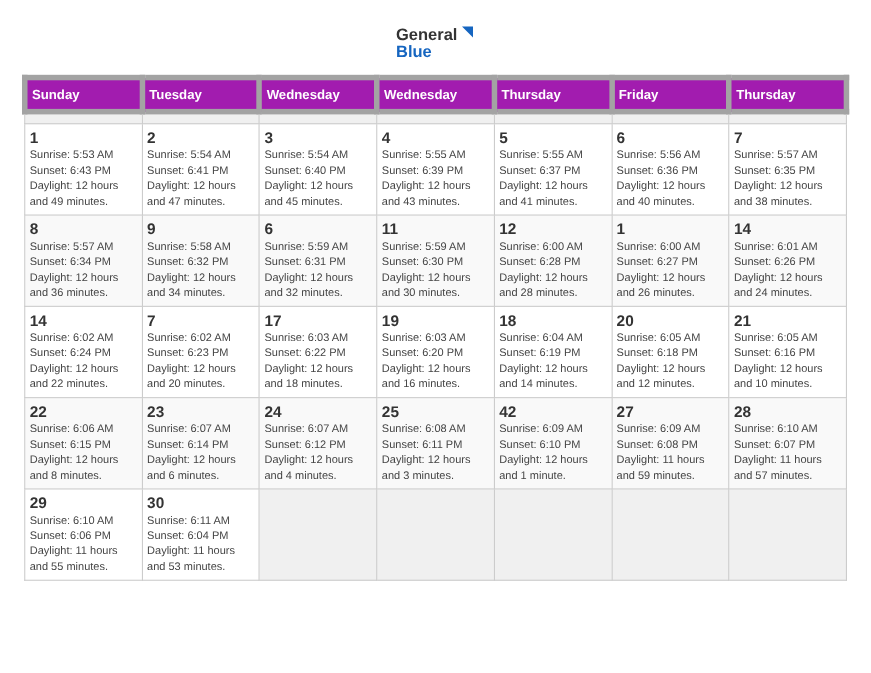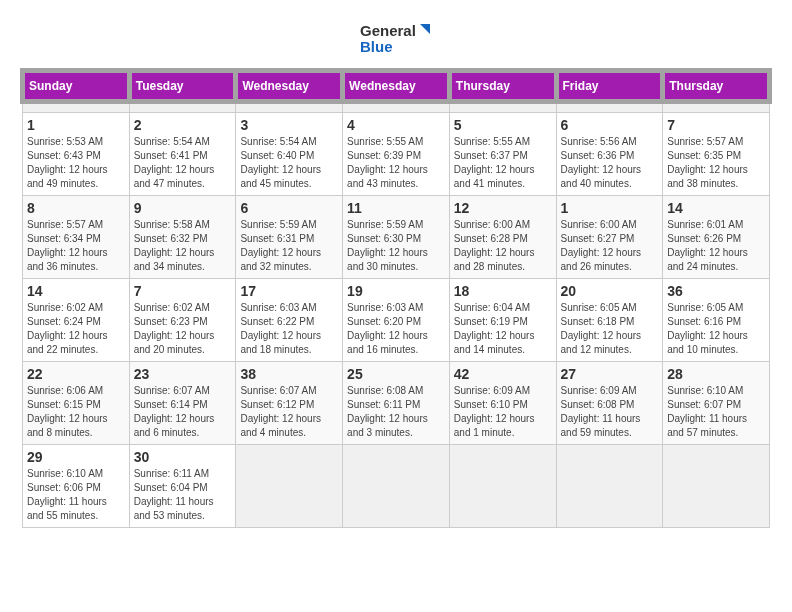--- a/index.html
+++ b/index.html
@@ -196,35 +196,35 @@
         </td>
         <td>
           <span class="day-num">18</span>
           <div class="day-detail">Sunrise: 6:04 AM<br>Sunset: 6:19 PM<br>Daylight: 12 hours and 14 minutes.</div>
         </td>
         <td>
           <span class="day-num">20</span>
           <div class="day-detail">Sunrise: 6:05 AM<br>Sunset: 6:18 PM<br>Daylight: 12 hours and 12 minutes.</div>
         </td>
         <td>
-          <span class="day-num">36</span>
+          <span class="day-num">21</span>
           <div class="day-detail">Sunrise: 6:05 AM<br>Sunset: 6:16 PM<br>Daylight: 12 hours and 10 minutes.</div>
         </td>
       </tr>
       <tr>
         <td>
           <span class="day-num">22</span>
           <div class="day-detail">Sunrise: 6:06 AM<br>Sunset: 6:15 PM<br>Daylight: 12 hours and 8 minutes.</div>
         </td>
         <td>
           <span class="day-num">23</span>
           <div class="day-detail">Sunrise: 6:07 AM<br>Sunset: 6:14 PM<br>Daylight: 12 hours and 6 minutes.</div>
         </td>
         <td>
-          <span class="day-num">38</span>
+          <span class="day-num">24</span>
           <div class="day-detail">Sunrise: 6:07 AM<br>Sunset: 6:12 PM<br>Daylight: 12 hours and 4 minutes.</div>
         </td>
         <td>
           <span class="day-num">25</span>
           <div class="day-detail">Sunrise: 6:08 AM<br>Sunset: 6:11 PM<br>Daylight: 12 hours and 3 minutes.</div>
         </td>
         <td>
           <span class="day-num">42</span>
           <div class="day-detail">Sunrise: 6:09 AM<br>Sunset: 6:10 PM<br>Daylight: 12 hours and 1 minute.</div>
         </td>

